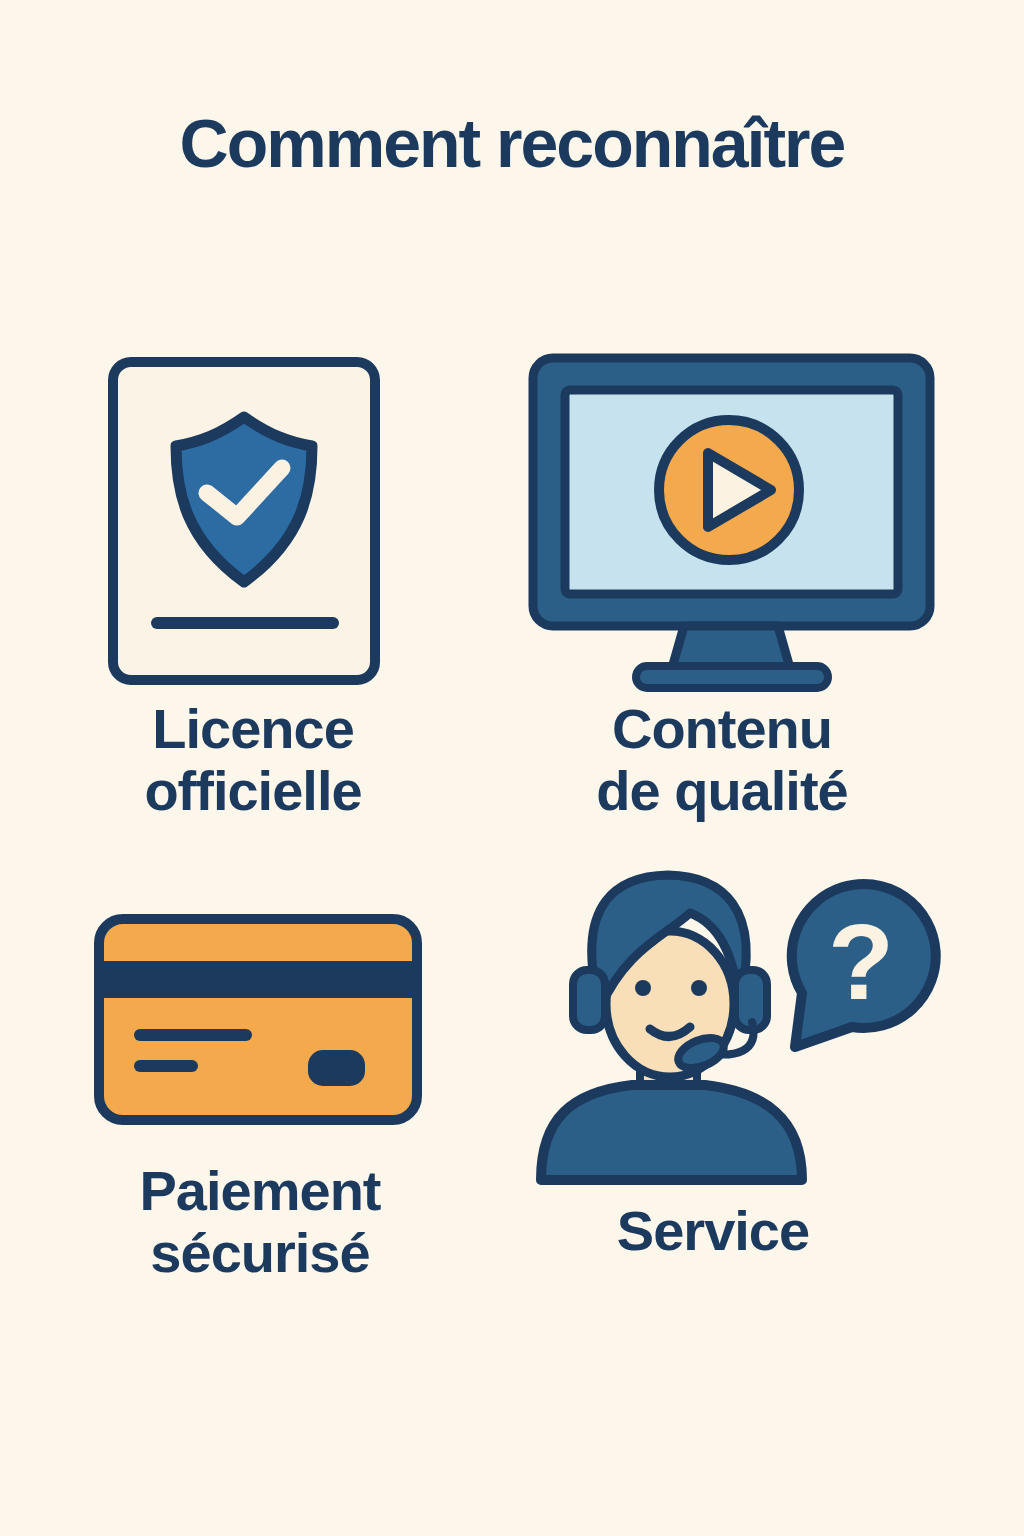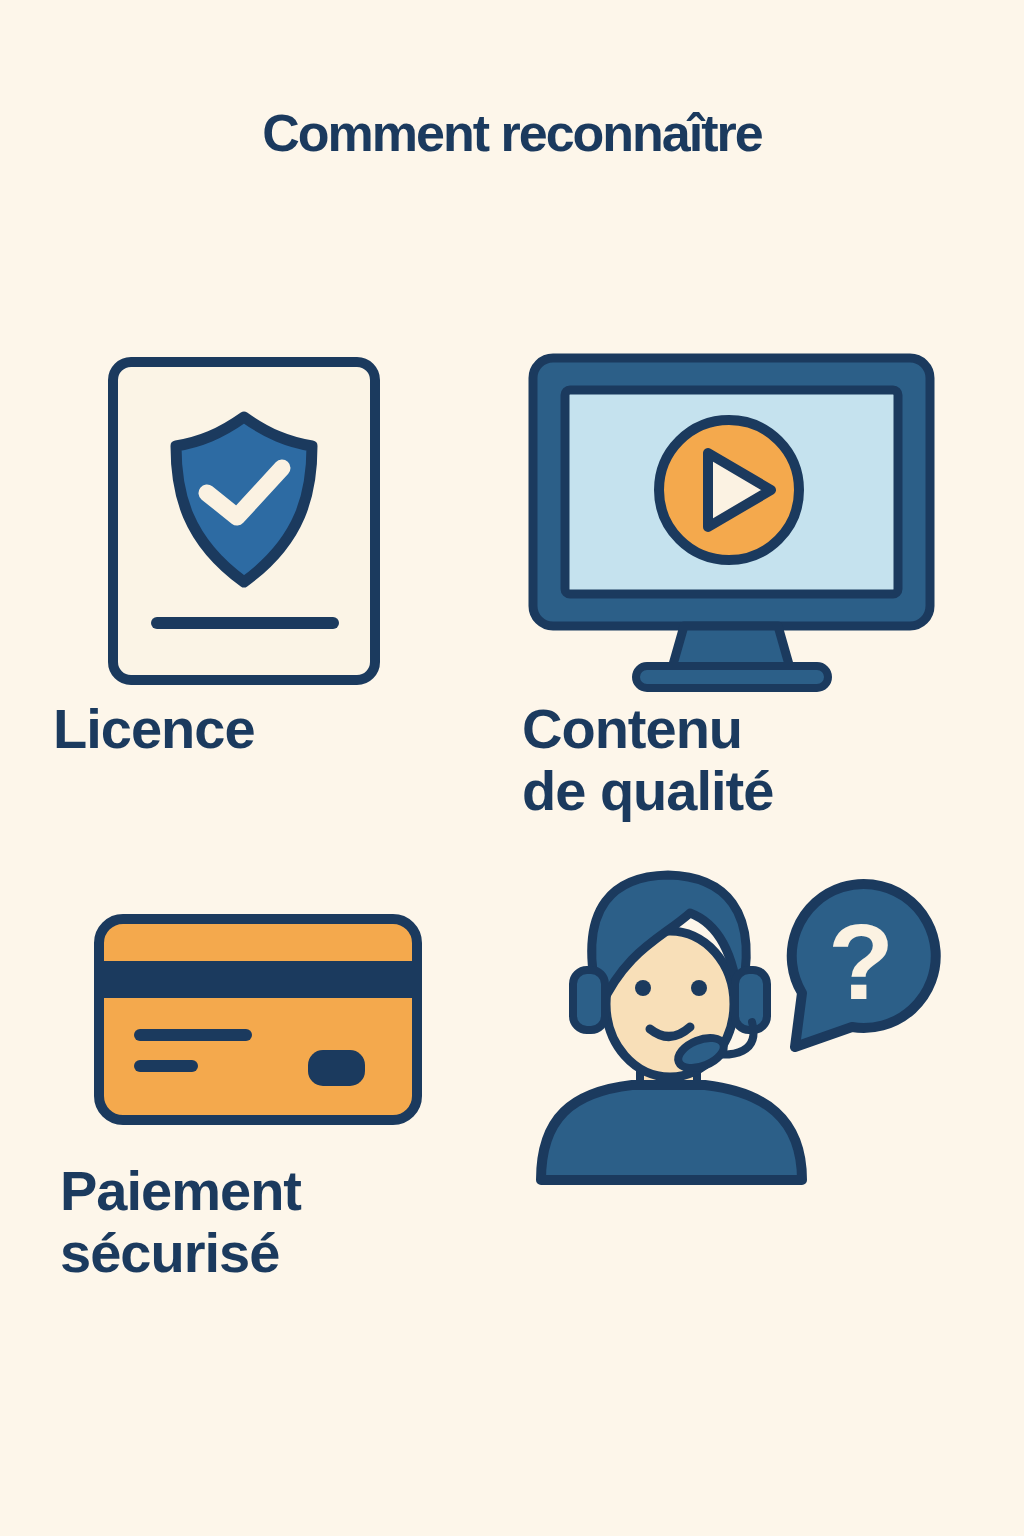--- a/index.html
+++ b/index.html
@@ -12,36 +12,37 @@
     font-family: "Liberation Sans", sans-serif;
     color: #1b3a5e;
   }
   .title {
     position: absolute;
     top: 102px;
     left: 0;
     width: 1024px;
     margin: 0;
     text-align: center;
-    font-size: 52px;
+    font-size: 68px;
     font-weight: 700;
     line-height: 1.22;
     letter-spacing: -2px;
     color: #1b3a5e;
   }
   .icons-svg {
     position: absolute;
     top: 0;
     left: 0;
     width: 1024px;
     height: 1536px;
   }
   .label {
     position: absolute;
     width: 400px;
+    text-align: center;
     font-size: 56px;
     font-weight: 700;
     line-height: 1.11;
     letter-spacing: -1px;
     color: #1b3a5e;
   }
   .label-licence  { left: 53px;  top: 698px;  }
   .label-contenu  { left: 522px; top: 698px;  }
   .label-paiement { left: 60px;  top: 1160px; }
   .label-service  { left: 513px; top: 1200px; }
@@ -101,21 +102,21 @@
       <path d="M541,1180 C541,1118 572,1092 632,1085 L705,1085
                C764,1092 802,1118 802,1180 Z" fill="#2c5f88" stroke="#1b3a5e" stroke-width="10" stroke-linejoin="round"></path>
     </g>
 
     <g>
       <path d="M795,1047 L802,993 A72,72 0 1 1 852,1027 Z" fill="#2c5f88" stroke="#1b3a5e" stroke-width="10" stroke-linejoin="round"></path>
       <text x="861" y="999" text-anchor="middle" font-family="Liberation Sans, sans-serif" font-size="108" font-weight="bold" fill="#fbf2e2">?</text>
     </g>
   </svg>
 
-  <div class="label label-licence"><span>Licence</span><br></div>
+  <div class="label label-licence"><span>Licence</span><br><span>officielle</span></div>
 
   <div class="label label-paiement"><span>Paiement</span><br><span>sécurisé</span></div>
 
   <div class="label label-contenu"><span>Contenu</span><br><span>de qualité</span></div>
 
-  <div class="label label-service"><br></div>
+  <div class="label label-service"><span>Service</span><br></div>
 
 </div>
 
 </body></html>

